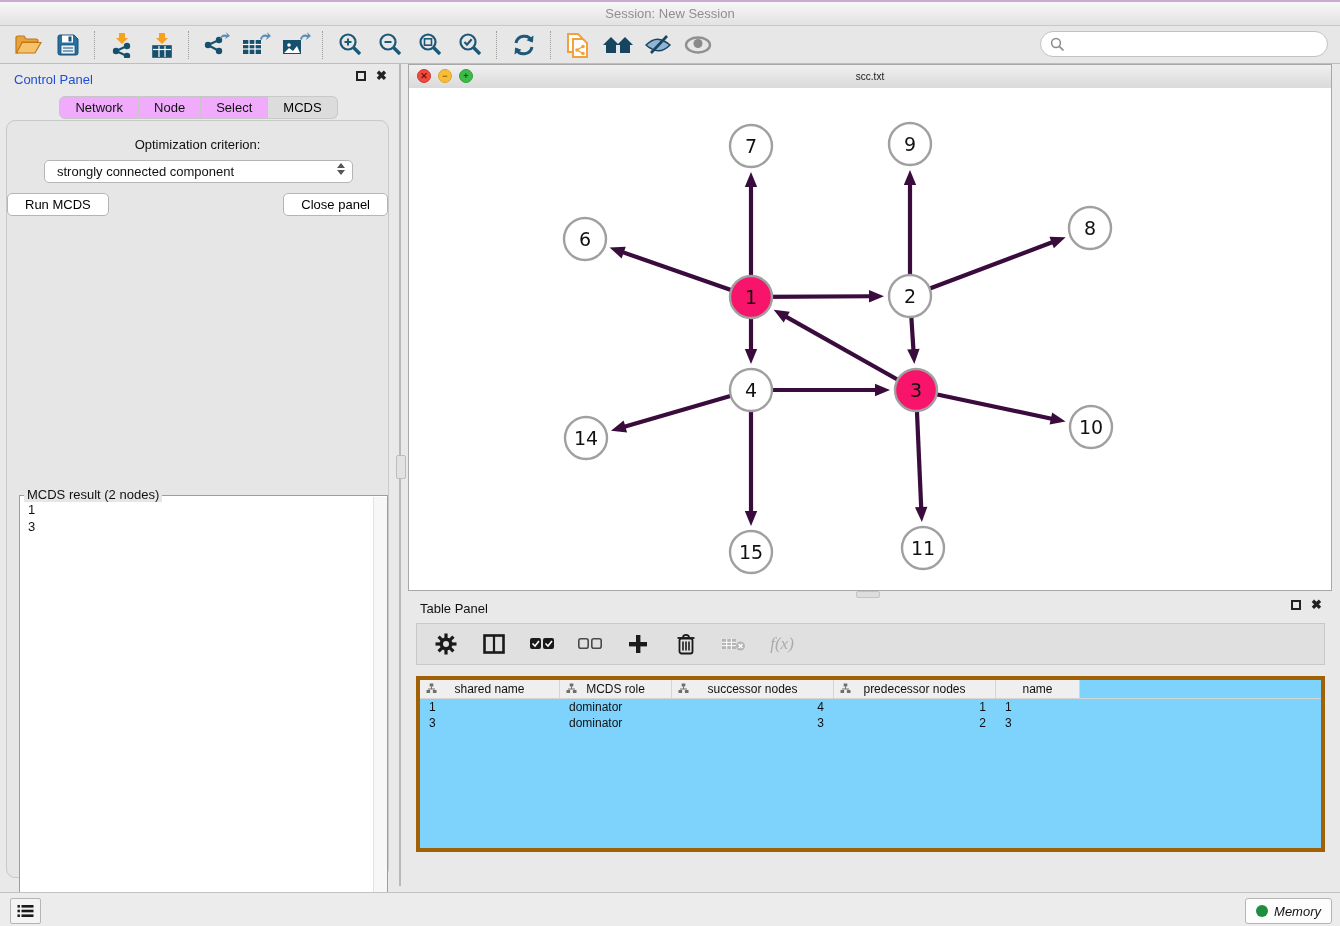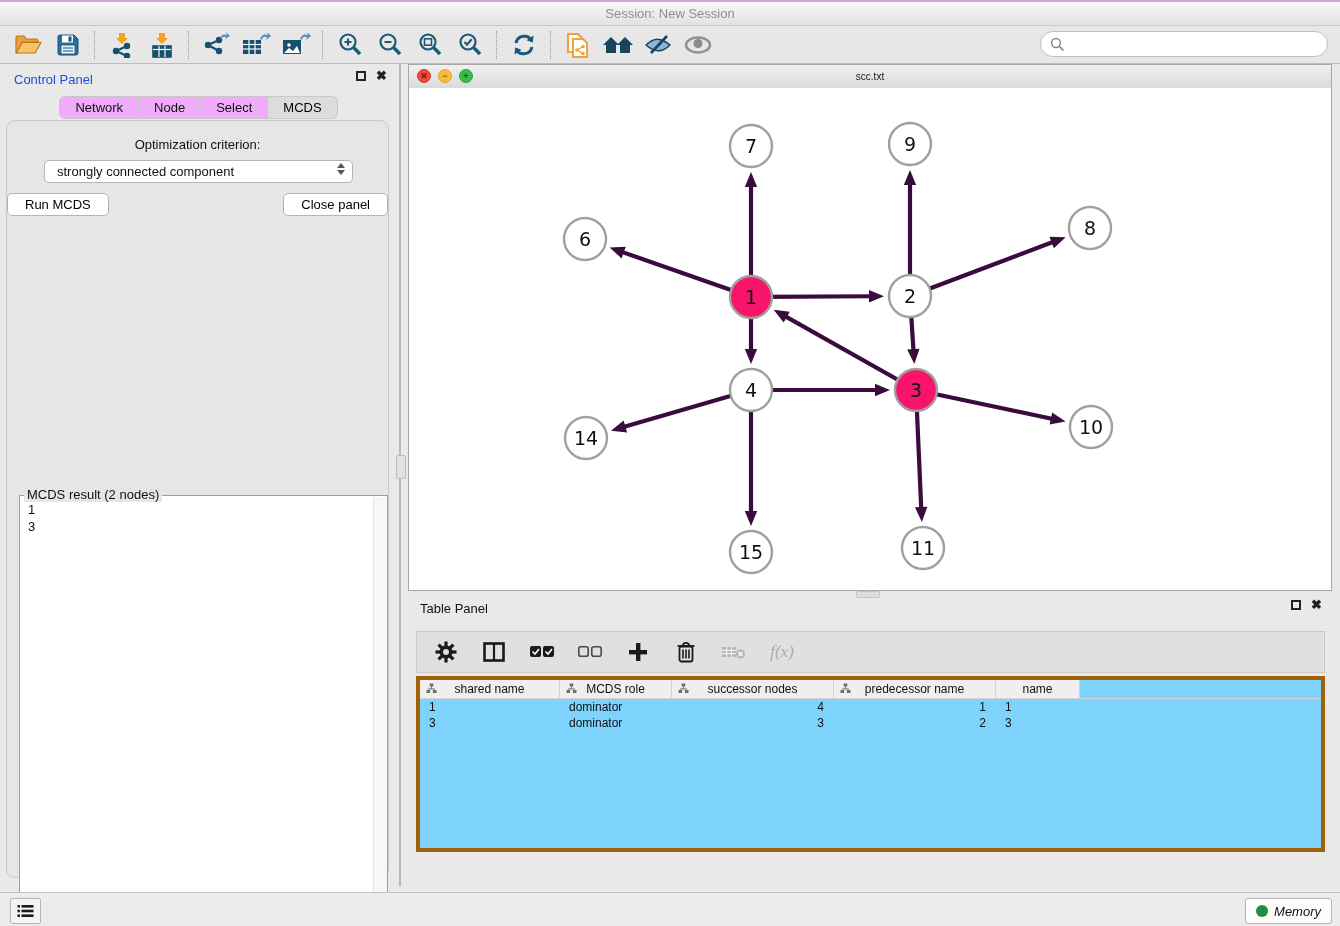--- a/index.html
+++ b/index.html
@@ -71,21 +71,21 @@
   .light.yellow{background:#F5B game;}
   .light.yellow{background:#F5BD38;border:1px solid #DFA42B;color:#8A5D00;}
   .light.green{background:#3CBB49;border:1px solid #2EA33B;color:#0C5A14;}
   .canvas{position:absolute;left:0;top:23px;width:922px;height:502px;background:#FFF;}
   .hsplit-grab{position:absolute;left:856px;top:591px;width:22px;height:5px;background:#DDD;
     border:1px solid #C4C4C4;border-radius:2px;}
   
   .tp{position:absolute;left:408px;top:597px;width:924px;height:291px;}
   .tp-head{position:absolute;left:12px;top:4px;font-size:13px;}
   .tp-toolbar{position:absolute;left:8px;top:26px;width:909px;height:42px;background:#E0E0E0;
-    border:1px solid #C8C8C8;box-sizing:border-box;display:flex;align-items:center;padding-left:16px;gap:22px;margin-top:8px;}
+    border:1px solid #C8C8C8;box-sizing:border-box;display:flex;align-items:center;padding-left:16px;gap:22px;}
   .tp-toolbar .tbtn{width:26px;}
   .fx{font-family:"Liberation Serif",serif;font-style:italic;font-size:17px;color:#ABABAB;}
   .tbl{position:absolute;left:8px;top:79px;width:909px;height:176px;background:#7dd3fc;
     border:4px solid #a16207;box-sizing:border-box;overflow:hidden;}
   .tbl-header{display:flex;height:18px;border-bottom:1px solid #D5D5D5;}
   .th{background:#EFEFEF;border-right:1px solid #D5D5D5;box-sizing:border-box;font-size:12px;
     display:flex;align-items:center;justify-content:center;position:relative;color:#111;}
   .th .treeico{position:absolute;left:6px;top:3px;}
   .tr{display:flex;height:16px;font-size:12px;align-items:center;}
   .td{box-sizing:border-box;overflow:hidden;white-space:nowrap;}
@@ -465,21 +465,21 @@
           <span>successor nodes</span>
         </div>
         <div class="th" style="width: 162px;">
           <svg class="treeico" width="11" height="11" viewBox="0 0 11 11">
             <rect x="3.7" y="0.5" width="3.6" height="3" fill="#6E6E6E"></rect>
             <line x1="5.5" y1="3.5" x2="5.5" y2="6" stroke="#6E6E6E" stroke-width="1"></line>
             <line x1="2" y1="6" x2="9" y2="6" stroke="#6E6E6E" stroke-width="1"></line>
             <rect x="0.5" y="7" width="3.6" height="3" fill="#6E6E6E"></rect>
             <rect x="6.9" y="7" width="3.6" height="3" fill="#6E6E6E"></rect>
           </svg>
-          <span>predecessor name</span>
+          <span>predecessor nodes</span>
         </div>
         <div class="th" style="width: 84px;">
           <span>name</span>
         </div>
       </div>
     <div id="tbl-body">
         <div class="tr">
           <div class="td" style="width: 140px; text-align: left; padding: 0px 0px 0px 9px;">1</div>
           <div class="td" style="width: 112px; text-align: left; padding: 0px 0px 0px 9px;">dominator</div>
           <div class="td" style="width: 162px; text-align: right; padding: 0px 10px 0px 0px;">4</div>

